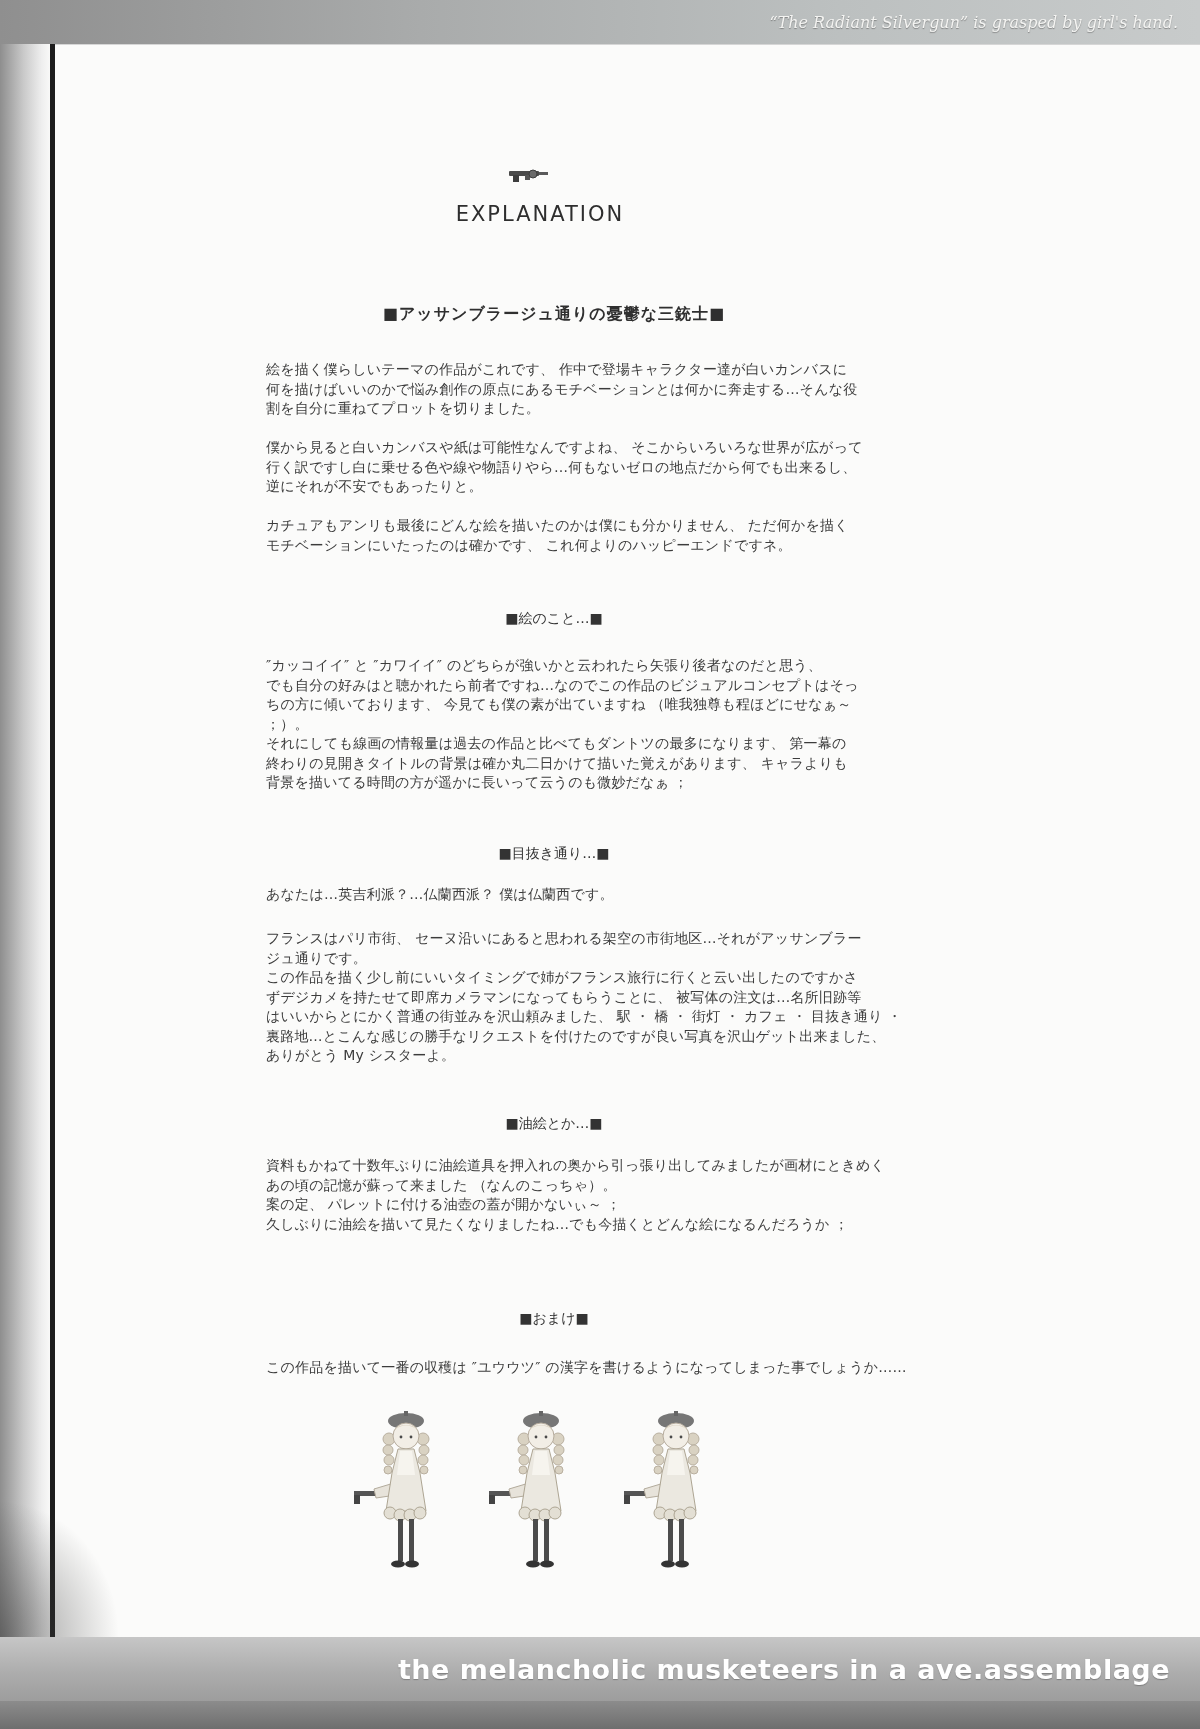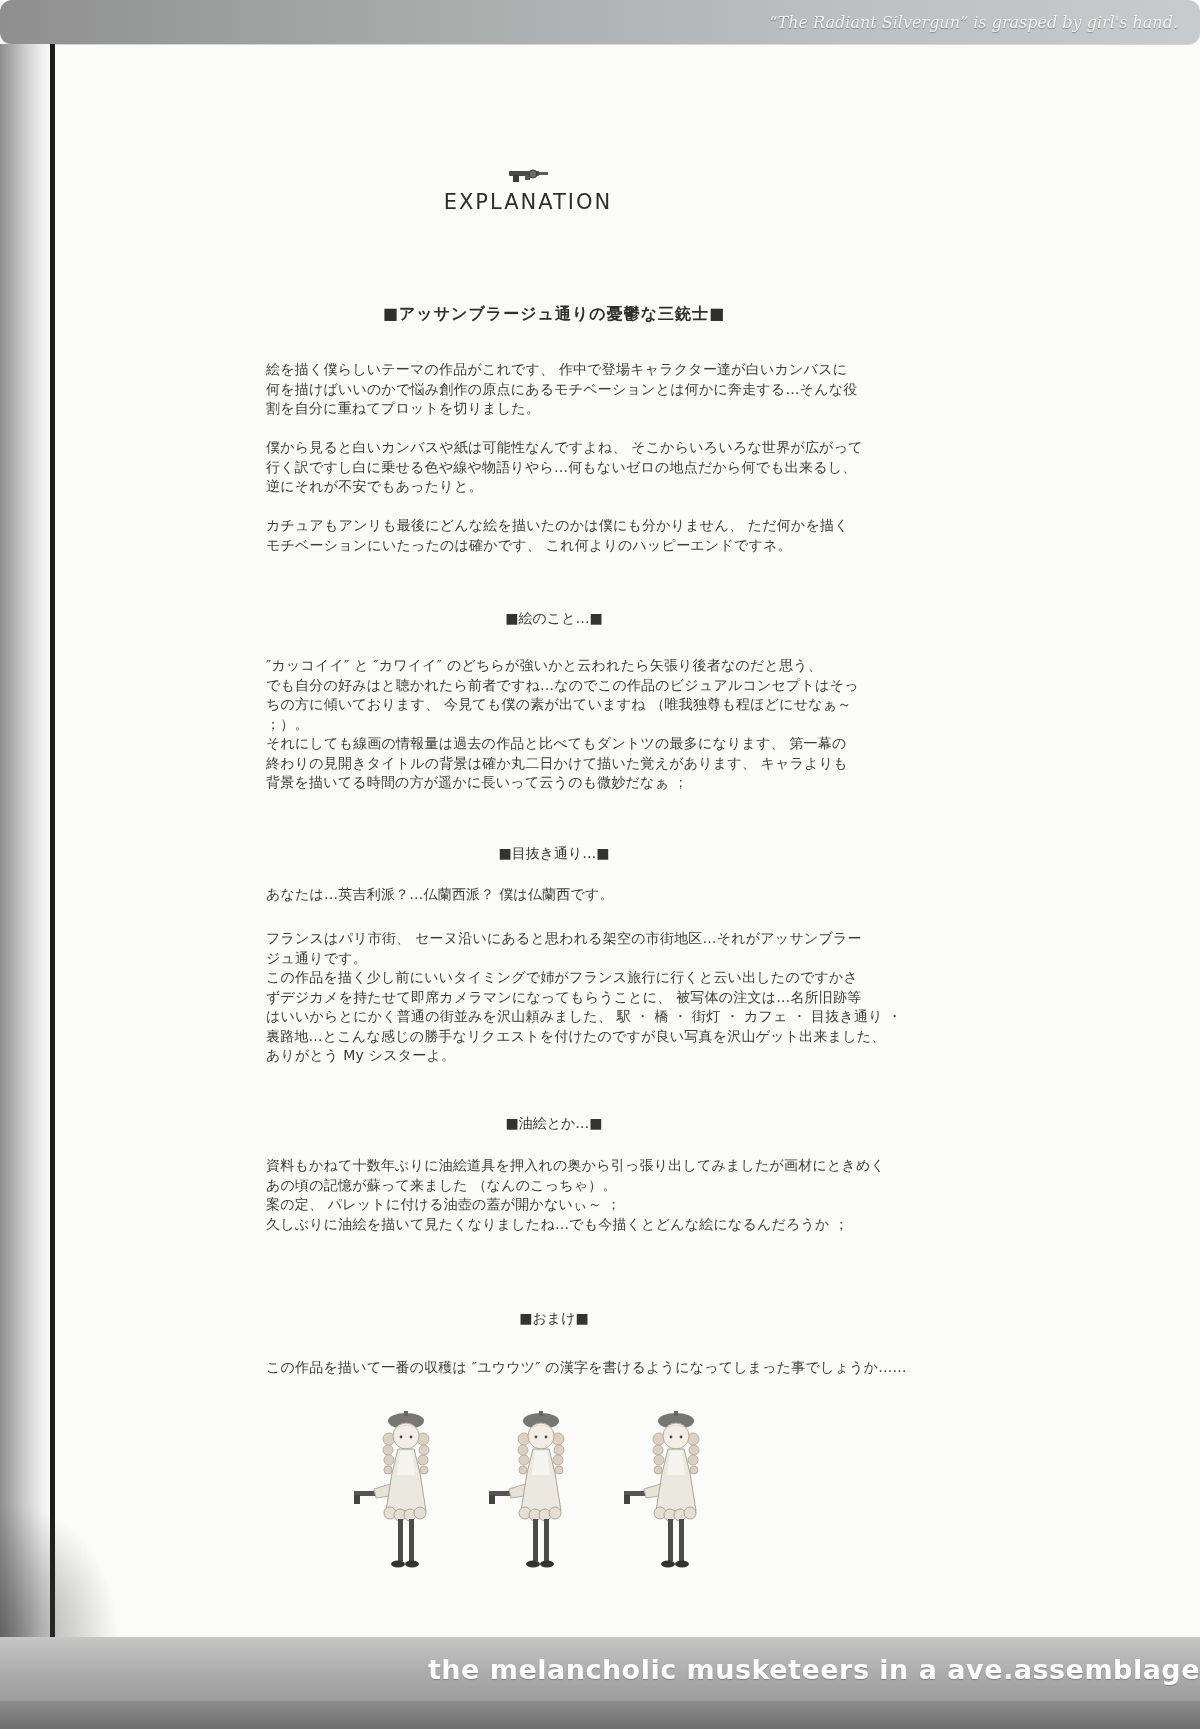--- a/index.html
+++ b/index.html
@@ -6,21 +6,21 @@
   body{
     width:1200px;height:1729px;position:relative;overflow:hidden;
     background:#fbfbfa;
     font-family:"DejaVu Sans","Liberation Sans",sans-serif;
   }
   
   .top-banner{
     position:absolute;top:0;left:0;width:1200px;height:44px;
     background:linear-gradient(to right,#8f8f8f 0%,#a9abab 35%,#bcc0c0 70%,#c8cbcb 100%);
     border-bottom:1px solid #d6d6d6;
-    display:flex;align-items:center;justify-content:flex-end;border-radius:12px;
+    display:flex;align-items:center;justify-content:flex-end;
   }
   .top-banner .script{
     font-family:"DejaVu Serif","Liberation Serif",serif;
     font-style:italic;color:#f4f4f2;font-size:16px;
     padding-right:22px;text-shadow:0 1px 1px rgba(90,90,90,.6);
   }
   
   .gutter{
     position:absolute;top:44px;left:0;width:52px;height:1593px;
     background:linear-gradient(to right,#8e8e8e 0%,#c9c9c9 45%,#eeeeee 80%,#fbfbfa 100%);
@@ -29,21 +29,21 @@
     position:absolute;top:44px;left:50px;width:5px;height:1593px;
     background:#1d1d1d;
   }
   .corner-shade{
     position:absolute;left:0;top:1500px;width:120px;height:137px;
     background:radial-gradient(ellipse at 0% 100%,rgba(60,60,60,.55),rgba(60,60,60,0) 70%);
   }
   .header-icon{position:absolute;left:505px;top:166px;width:48px;height:18px;}
   .page-title{
     position:absolute;left:258px;top:190px;width:540px;text-align:center;
-    font-size:21px;letter-spacing:2px;color:#2e2e2e;font-weight:400;margin:0;
+    font-size:21px;letter-spacing:2px;color:#2e2e2e;font-weight:400;margin:12px;
   }
   .main-heading{
     position:absolute;left:258px;top:288px;width:560px;text-align:center;
     font-size:16px;font-weight:700;color:#2f2f2f;margin:16px;letter-spacing:1px;
   }
   .jp{
     position:absolute;left:258px;width:640px;margin:8px;
     font-size:14px;line-height:19.5px;color:#3c3c3c;
     white-space:pre;letter-spacing:.2px;
   }
@@ -63,21 +63,21 @@
   }
   .musketeer{width:110px;height:205px;}
   
   .footer-bar{
     position:absolute;left:0;top:1637px;width:1200px;height:64px;
     background:linear-gradient(to bottom,#c6c6c6 0%,#adadad 55%,#9d9d9d 100%);
     display:flex;align-items:center;justify-content:flex-end;
   }
   .footer-bar .footer-text{
     font-size:27px;font-weight:700;color:#ffffff;
-    letter-spacing:.5px;
+    padding-right:30px;letter-spacing:.5px;
     text-shadow:0 1px 1px rgba(110,110,110,.7);
   }
   .footer-strip{
     position:absolute;left:0;top:1701px;width:1200px;height:28px;
     background:linear-gradient(to bottom,#8c8c8c,#6e6e6e);
   }
 </style>
 </head>
 <body>
 

